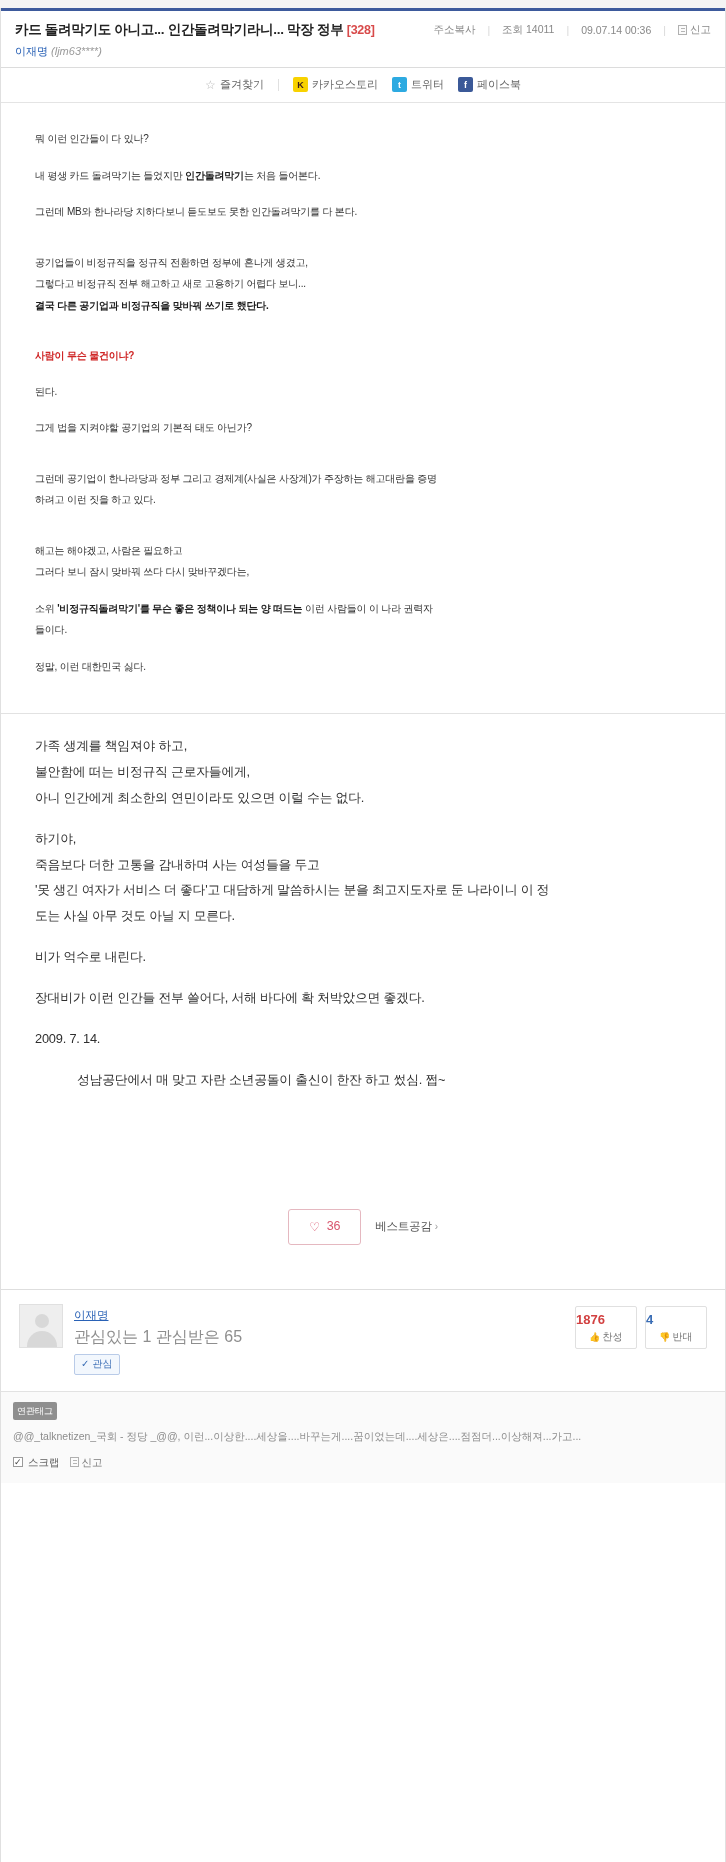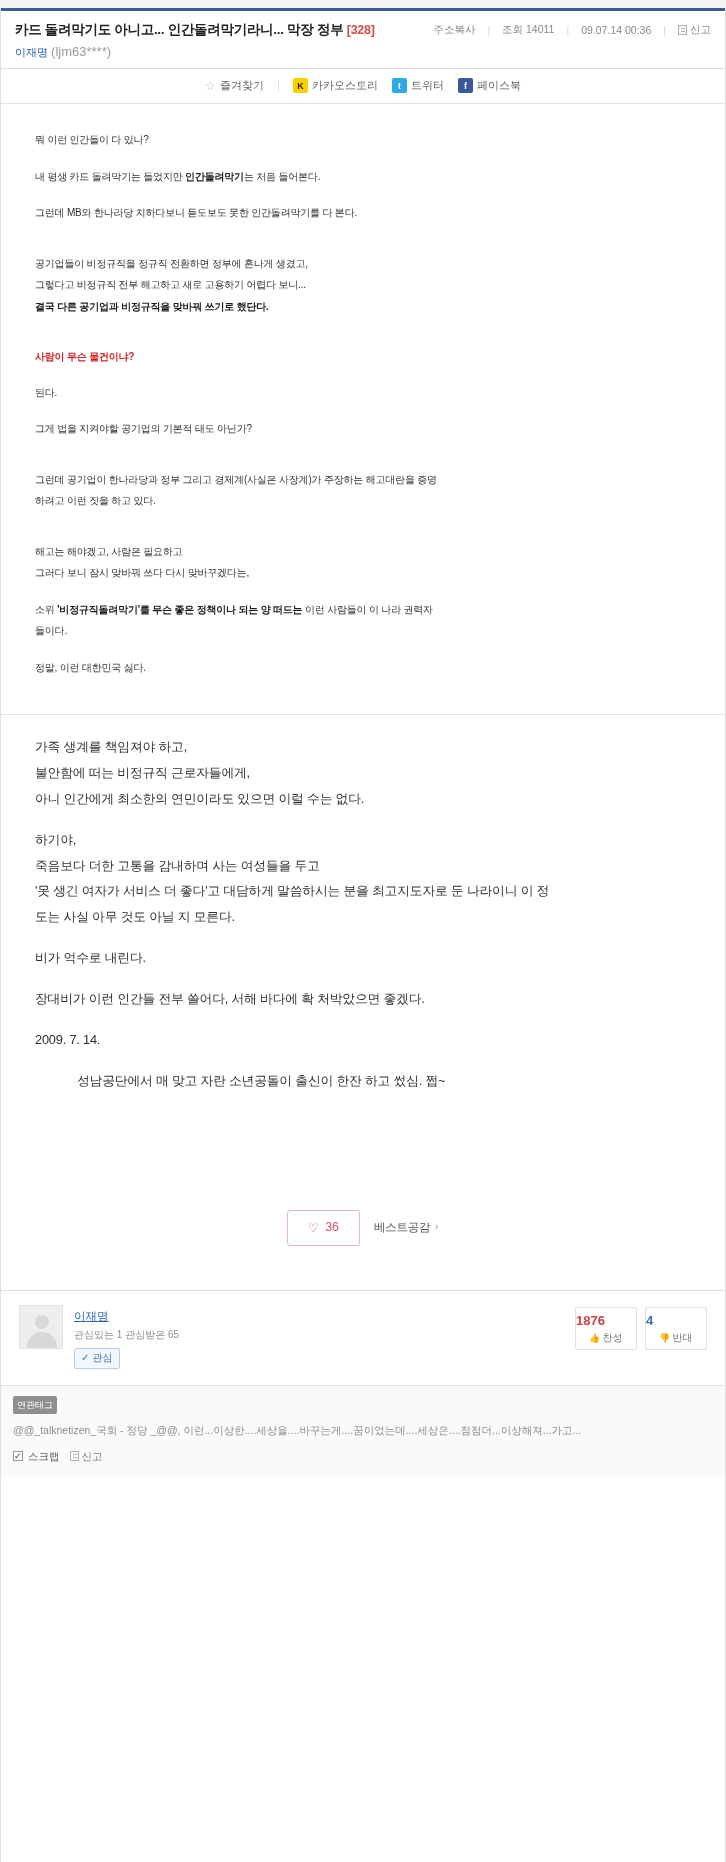--- a/index.html
+++ b/index.html
@@ -85,21 +85,22 @@
     margin-top: 5px;
     font-size: 11px;
     color: #6a6a6a;
   }
   .author-name {
     color: #2a62b6;
     text-decoration: none;
   }
   .author-id {
     color: #9a9a9a;
-    font-size: 13px;
+    font-size: 11px;
+    font-style: italic;
   }
 
   
   .share-bar {
     display: flex;
     align-items: center;
     justify-content: center;
     gap: 14px;
     padding: 9px 0 10px 0;
     border-bottom: 1px solid #e4e4e4;
@@ -201,21 +202,20 @@
   }
   .heart { font-size: 12px; }
   .best-link {
     margin-left: 14px;
     font-size: 11.5px;
     color: #555555;
     display: flex;
     align-items: center;
     gap: 3px;
     cursor: pointer;
-    font-family: Liberation Mono, monospace;
   }
   .best-link .chev { color: #9a9a9a; font-size: 10px; }
 
   
   .author-footer {
     border-top: 1px solid #dedede;
     padding: 14px 18px 16px 18px;
     display: flex;
     align-items: flex-start;
     gap: 11px;
@@ -245,21 +245,21 @@
     border-radius: 15px 15px 0 0;
     background: #d8d8d8;
   }
   .author-info { flex: 1 1 auto; padding-top: 1px; }
   .author-info .name {
     font-size: 11.5px;
     color: #2a62b6;
     text-decoration: underline;
   }
   .author-info .stats {
-    font-size: 10px;
+    font-size: 16px;
     color: #8e8e8e;
     margin-top: 4px;
   }
   .follow-btn {
     margin-top: 6px;
     display: inline-flex;
     align-items: center;
     gap: 3px;
     border: 1px solid #b9cbe8;
     background: #f2f7fd;

